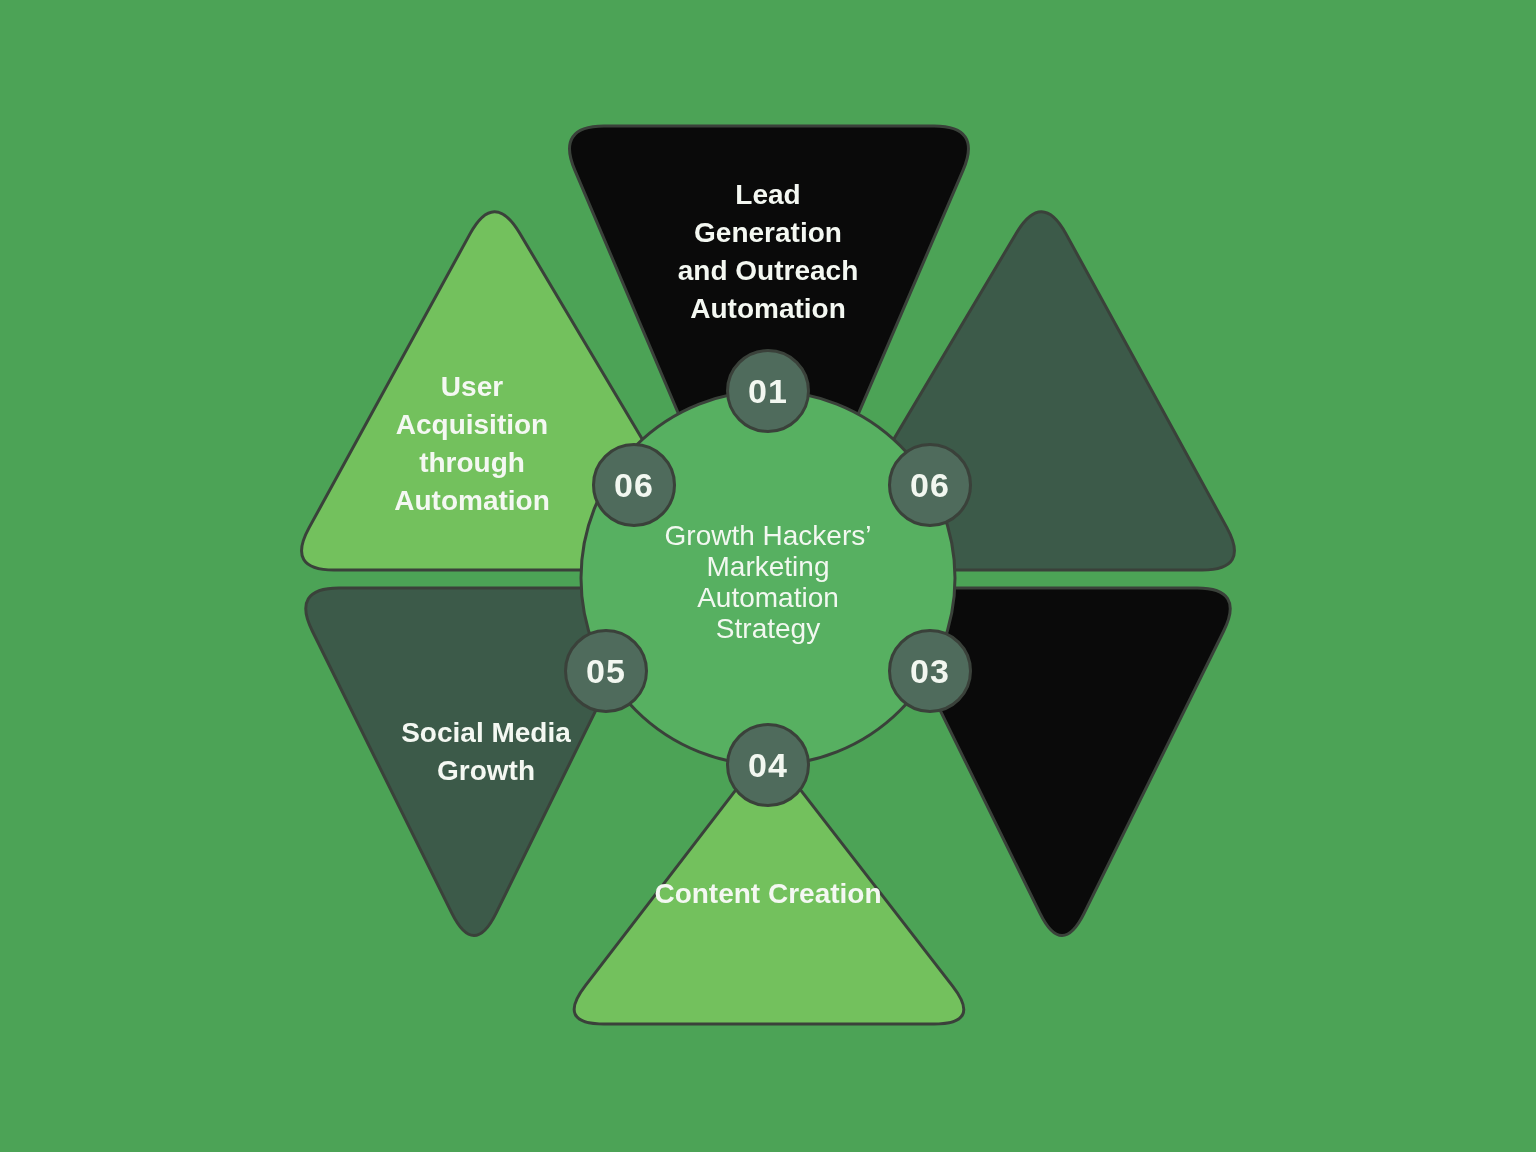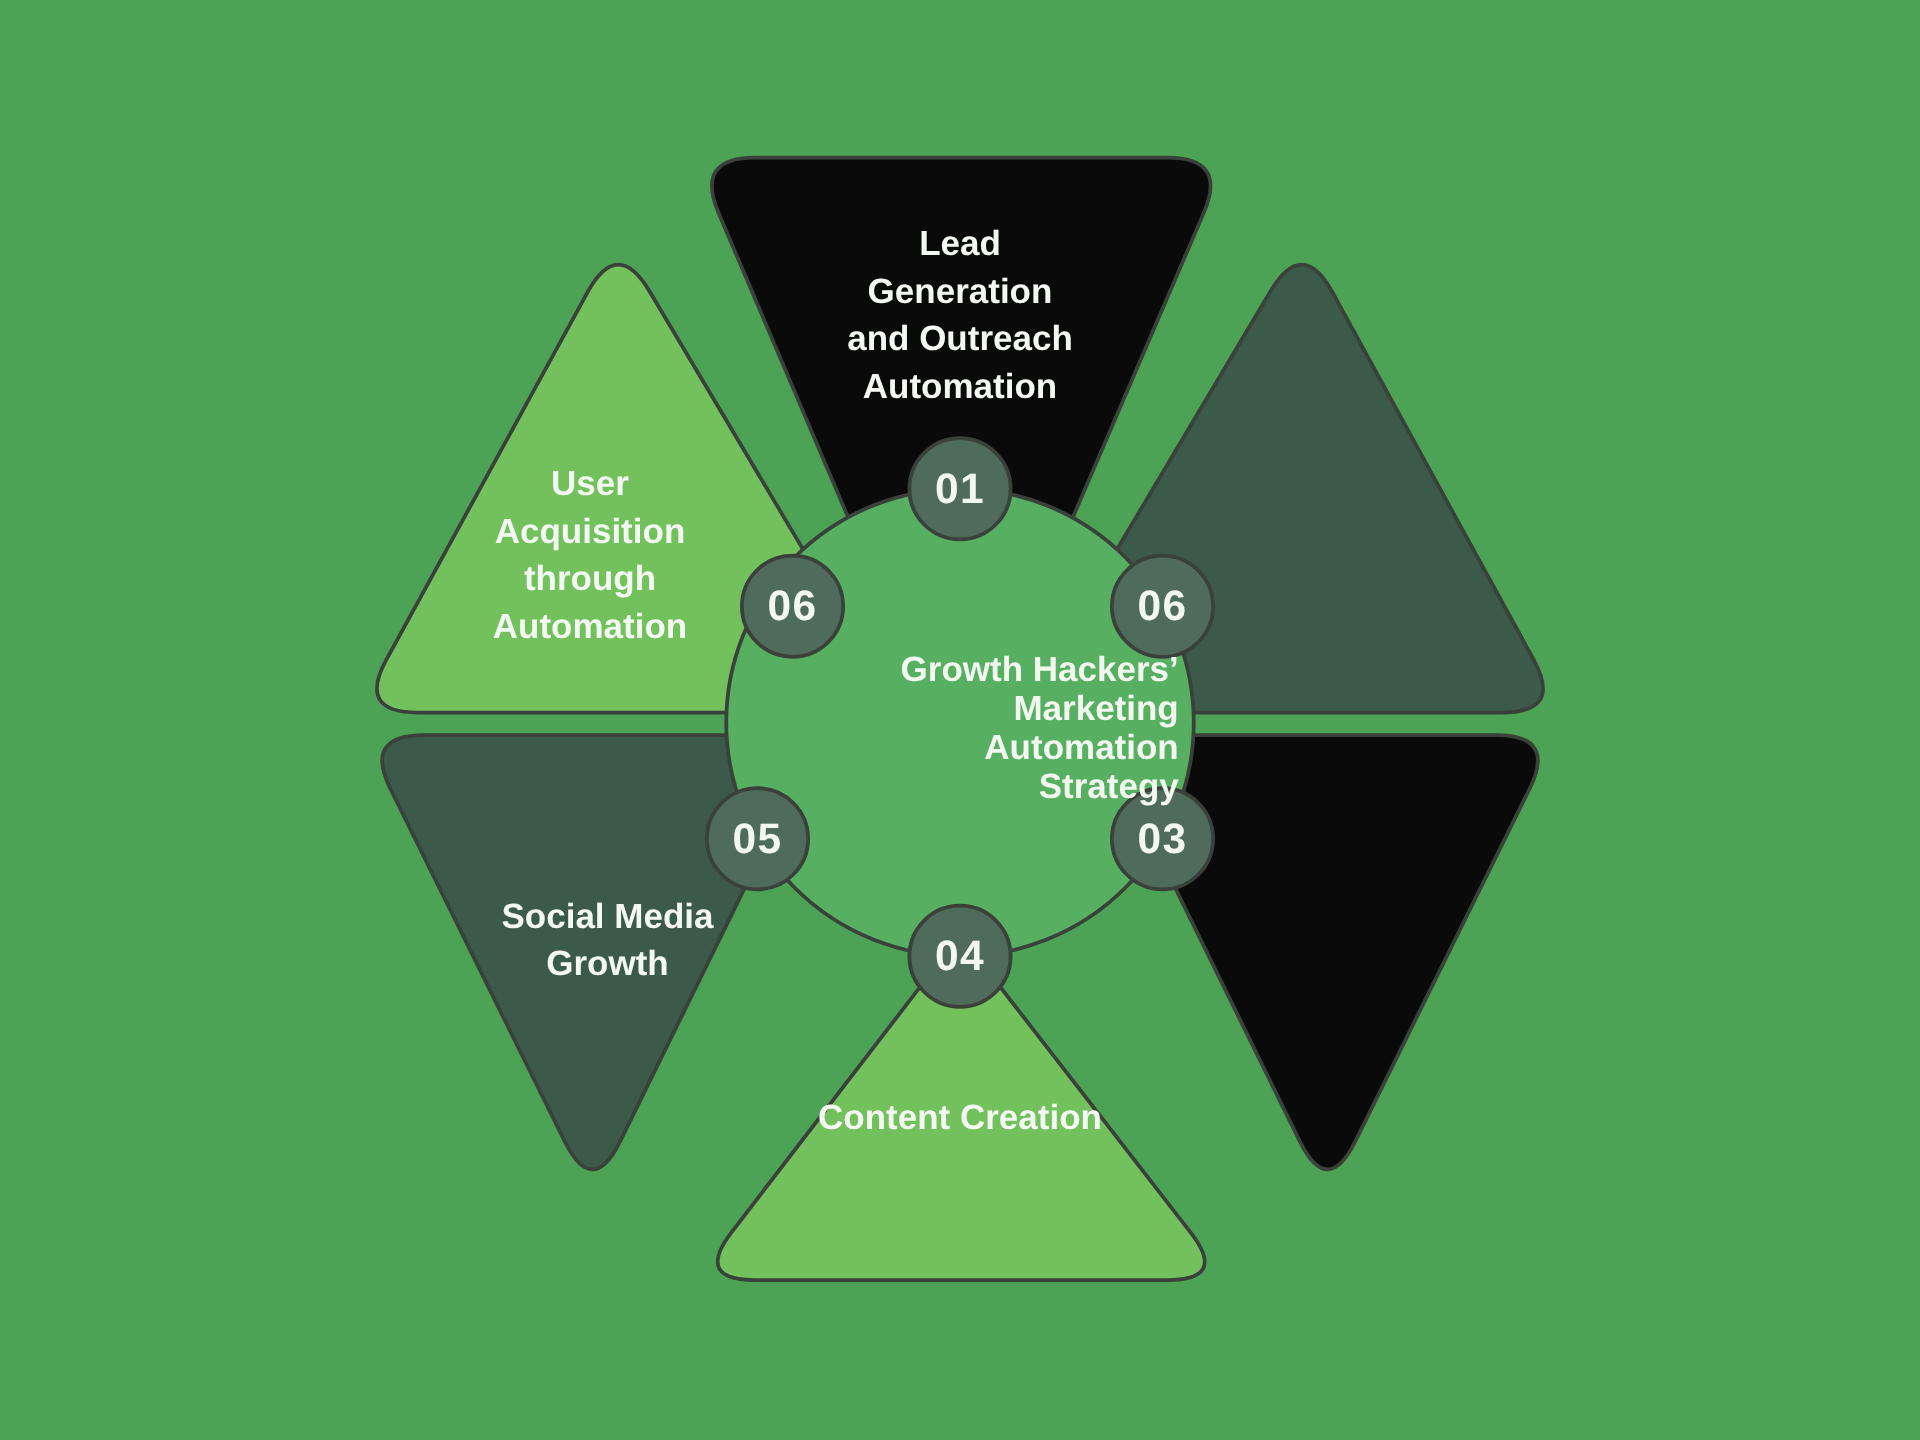--- a/index.html
+++ b/index.html
@@ -55,22 +55,22 @@
     white-space: pre-line;
   }
   .center-title {
     position: absolute;
     left: 593px;
     top: 520px;
     width: 350px;
     color: #F2F8F0;
     font-size: 28px;
     line-height: 31px;
-    font-weight: bold;
-    text-align: right;
+    font-weight: normal;
+    text-align: center;
     white-space: pre-line;
   }
   
   .label-01 { left: 618px; top: 176px; }
   .label-02 { left: 906px; top: 384px; }
   .label-03 { left: 906px; top: 688px; }
   .label-04 { left: 618px; top: 875px; }
   .label-05 { left: 336px; top: 714px; }
   .label-06 { left: 322px; top: 368px; }
   

